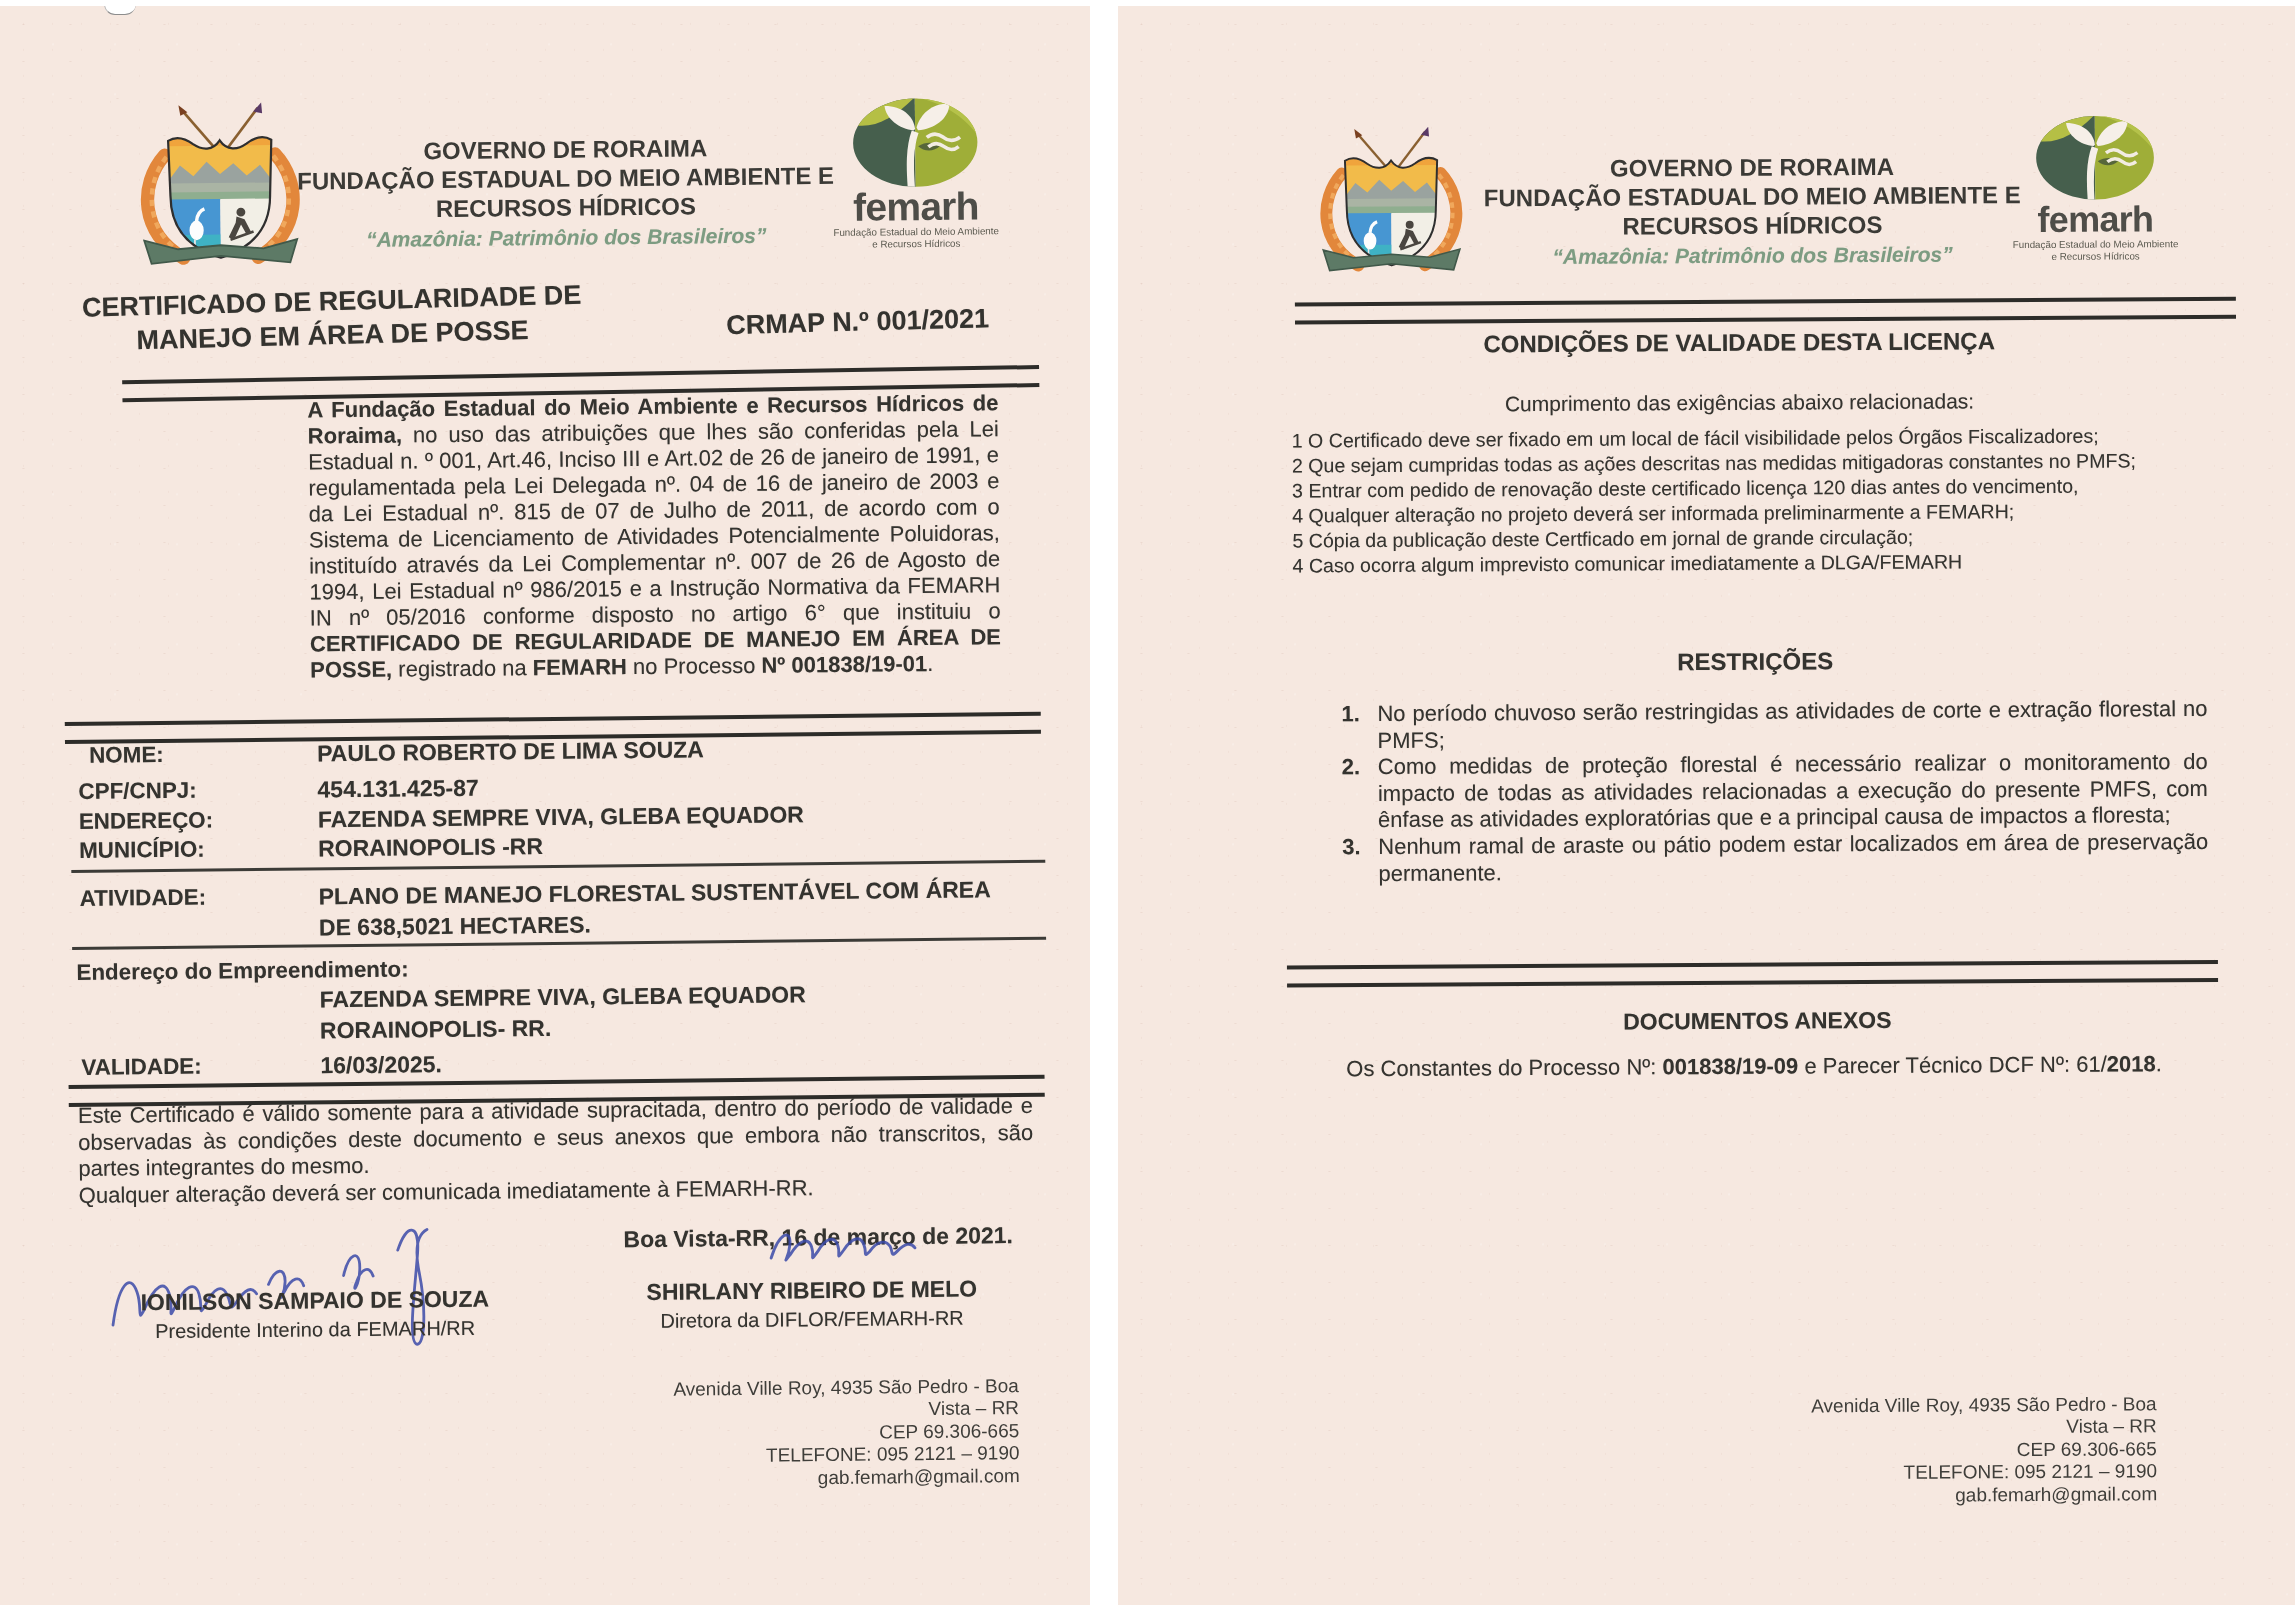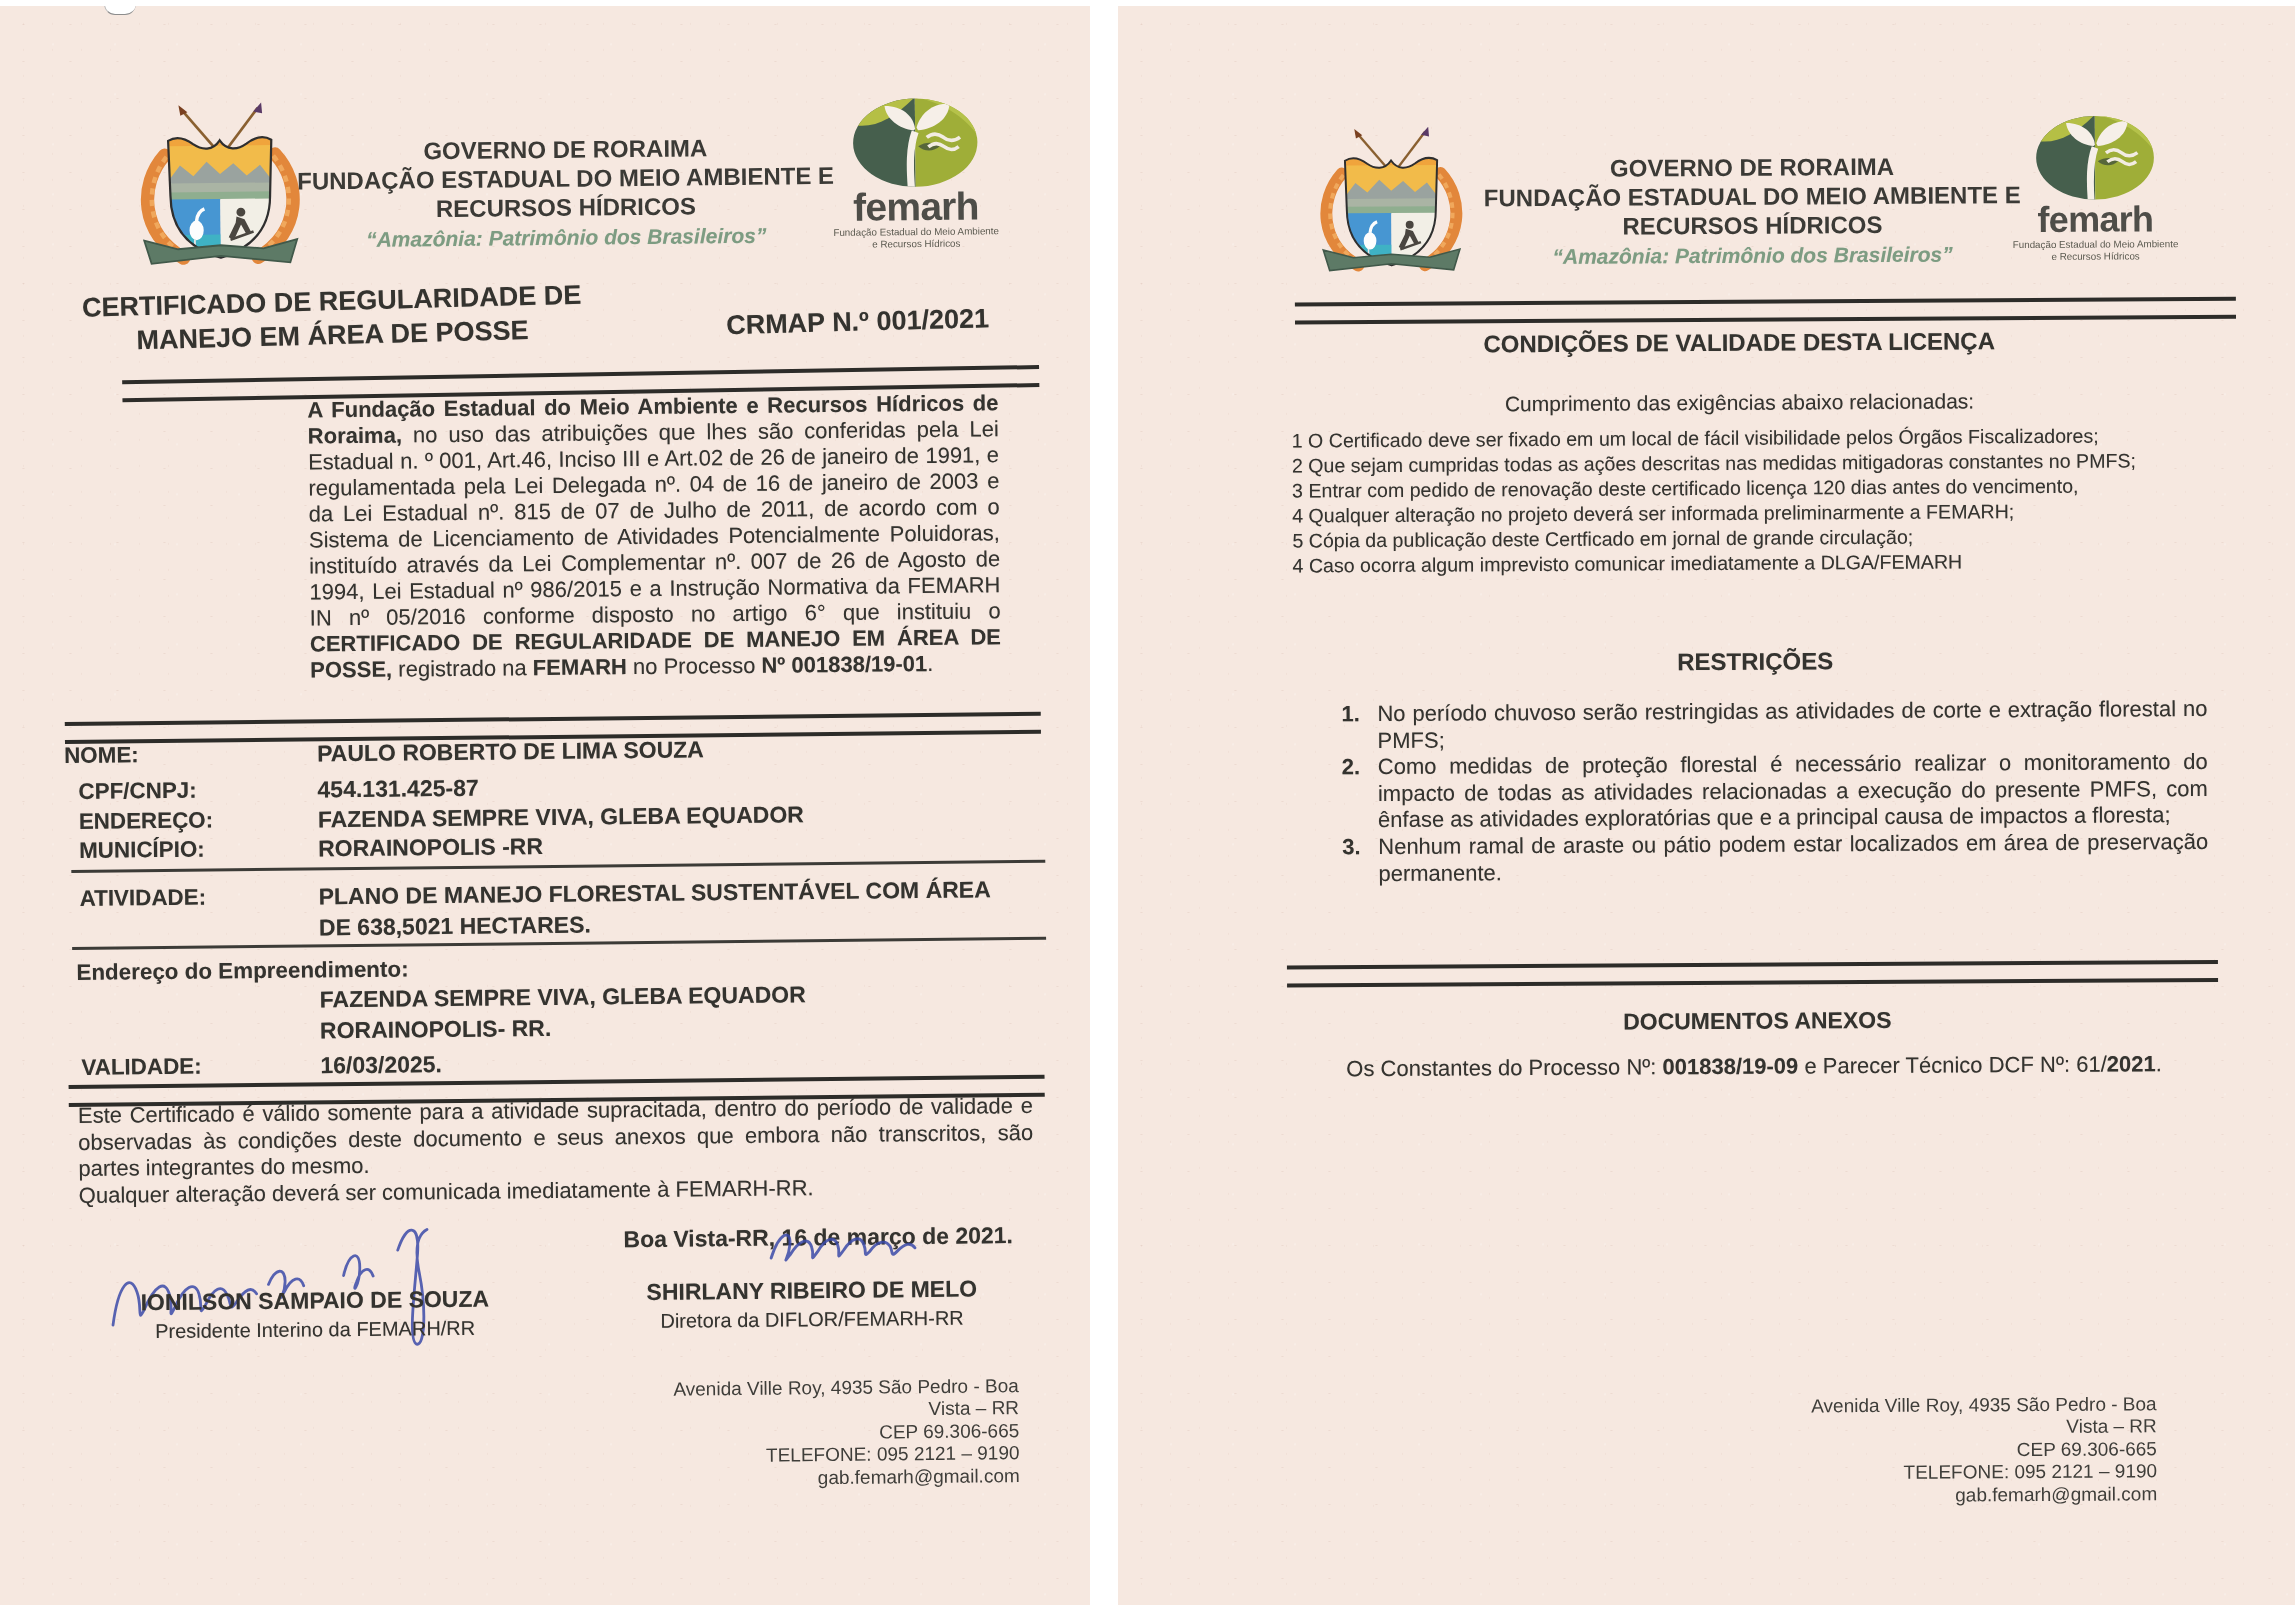--- a/index.html
+++ b/index.html
@@ -137,21 +137,21 @@
     </div>
     <div class="abs center ink doc-title" style="left:686px;top:302px;width:350px;transform:rotate(-0.9deg);">CRMAP N.º 001/2021</div>
 
     <div class="dline" style="left:125px;top:367px;width:917px;transform:rotate(-0.35deg);"></div>
 
     <p class="abs ink intro just" style="left:310px;top:389px;width:691px;"><b>A Fundação Estadual do Meio Ambiente e Recursos Hídricos de Roraima,</b><span> no uso das atribuições que lhes são conferidas pela Lei Estadual n. º 001, Art.46, Inciso III e Art.02 de 26 de janeiro de 1991, e regulamentada pela Lei Delegada nº. 04 de 16 de janeiro de 2003 e da Lei Estadual nº. 815 de 07 de Julho de 2011, de acordo com o Sistema de Licenciamento de Atividades Potencialmente Poluidoras, instituído através da Lei Complementar nº. 007 de 26 de Agosto de 1994, Lei Estadual nº 986/2015 e a Instrução Normativa da FEMARH IN nº 05/2016 conforme disposto no artigo 6° que instituiu o </span><b>CERTIFICADO DE REGULARIDADE DE MANEJO EM ÁREA DE POSSE,</b><span> registrado na </span><b>FEMARH</b><span> no Processo </span><b>Nº 001838/19-01</b><span>.</span></p>
 
     <div class="dline" style="left:64px;top:711px;width:976px;"></div>
 
     <div class="abs" style="left:0;top:732px;width:1090px;">
-      <span class="abs lbl ink" style="left:63px;">NOME:</span>
+      <span class="abs lbl ink" style="left:88px;">NOME:</span>
       <span class="abs val ink" style="left:316px;width:728px;">PAULO ROBERTO DE LIMA SOUZA</span>
     </div>
     <div class="abs" style="left:0;top:768px;width:1090px;">
       <span class="abs lbl ink" style="left:77px;">CPF/CNPJ:</span>
       <span class="abs val ink" style="left:316px;width:728px;">454.131.425-87</span>
     </div>
     <div class="abs" style="left:0;top:798px;width:1090px;">
       <span class="abs lbl ink" style="left:77px;">ENDEREÇO:</span>
       <span class="abs val ink" style="left:316px;width:728px;">FAZENDA SEMPRE VIVA, GLEBA EQUADOR</span>
     </div>
@@ -324,21 +324,21 @@
       <div class="restr-item">
         <span class="restr-num">3.</span>
         <span class="restr-text">Nenhum ramal de araste ou pátio podem estar localizados em área de preservação permanente.</span>
       </div>
     </div>
 
     <div class="dline" style="left:167px;top:957px;width:931px;"></div>
 
     <div class="abs center ink" style="left:224px;top:1002px;width:826px;font-size:23px;font-weight:bold;">DOCUMENTOS ANEXOS</div>
 
-    <p class="abs center ink" style="left:168px;top:1048px;width:931px;font-size:22px;margin:0;"><span>Os Constantes do Processo Nº: </span><b>001838/19-09</b><span> e Parecer Técnico DCF Nº: 61/</span><b>2021</b><span>.</span></p>
+    <p class="abs center ink" style="left:168px;top:1048px;width:931px;font-size:22px;margin:0;"><span>Os Constantes do Processo Nº: </span><b>001838/19-09</b><span> e Parecer Técnico DCF Nº: 61/</span><b>2018</b><span>.</span></p>
 
     <div class="abs footer right" style="left:651px;top:1390px;width:383px;">
       <div>Avenida Ville Roy, 4935 São Pedro - Boa Vista – RR</div>
       <div>CEP 69.306-665</div>
       <div>TELEFONE: 095 2121 – 9190</div>
       <div>gab.femarh@gmail.com</div>
     </div>
   </div>
 </div>
 

